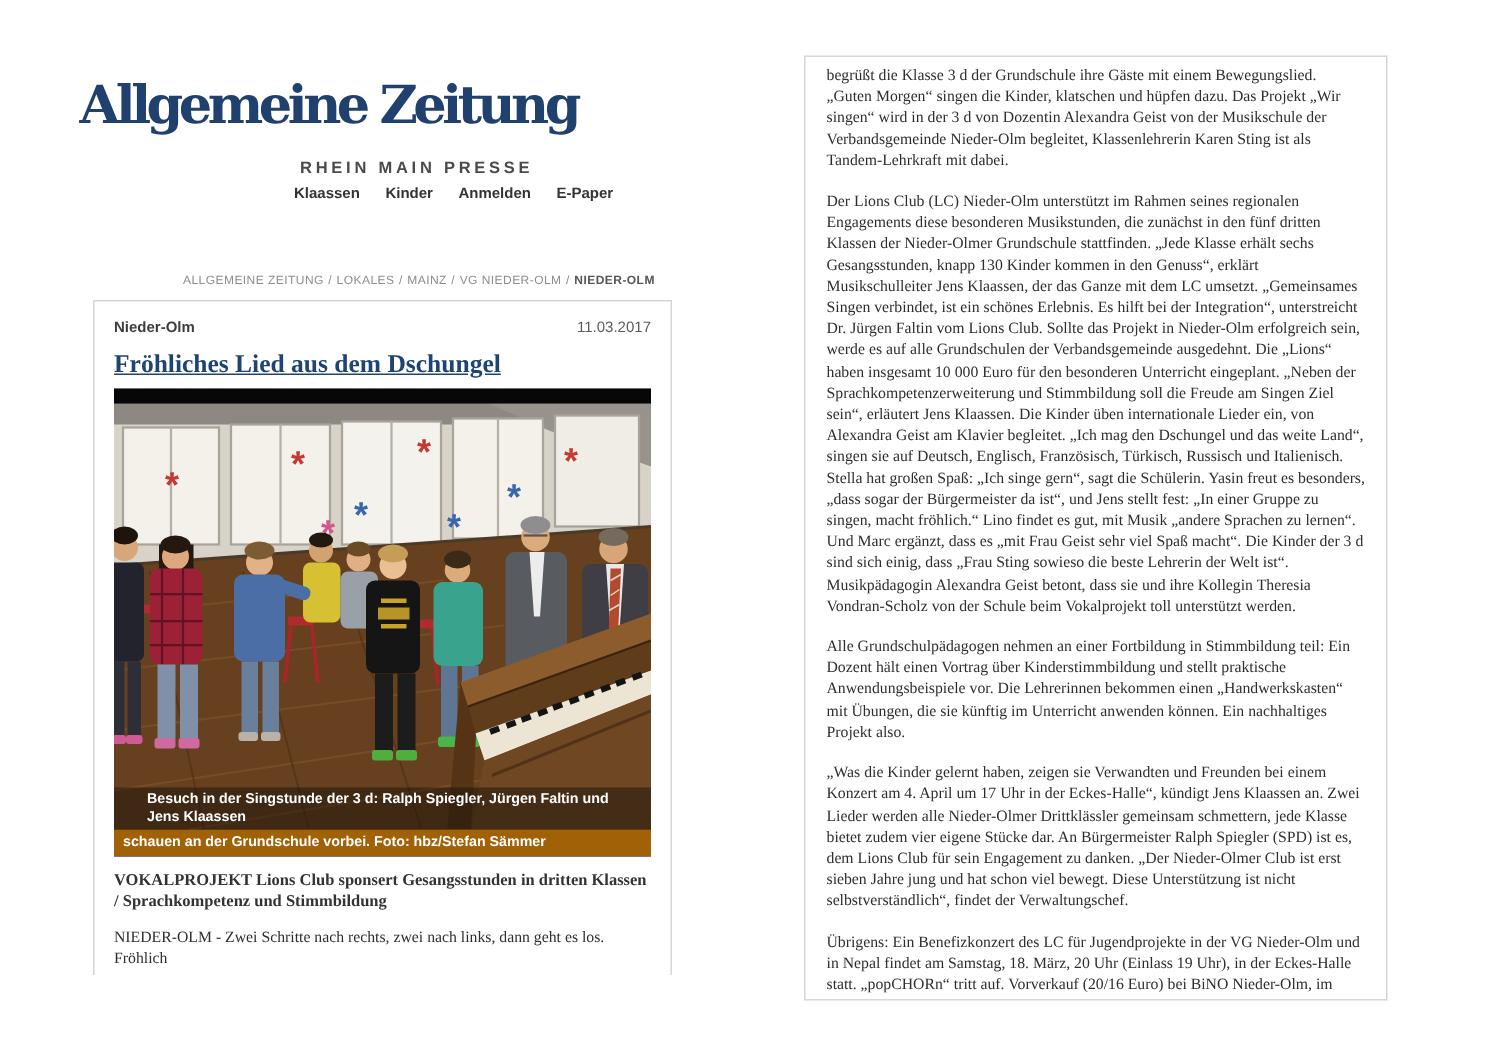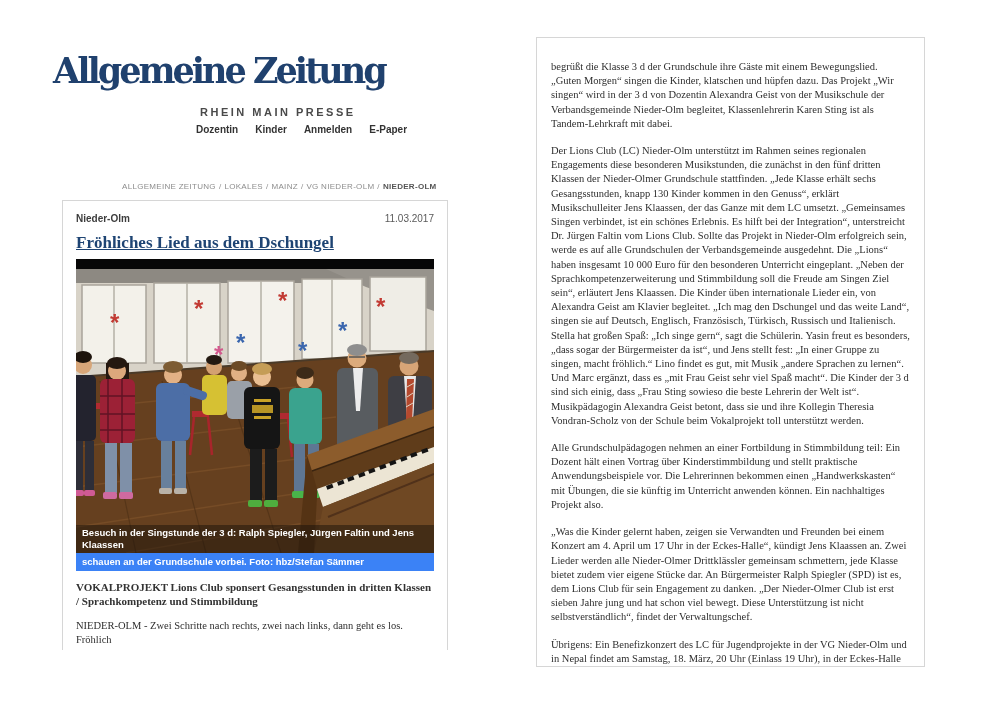--- a/index.html
+++ b/index.html
@@ -24,54 +24,54 @@
   .main-nav span{cursor:pointer;}
   .breadcrumb{position:absolute;left:122px;top:182px;font-size:8px;color:#8d8d8d;
         letter-spacing:.3px;white-space:nowrap;}
   .breadcrumb .sep{margin:0 3px;}
   .breadcrumb .current{font-weight:bold;color:#555;}
 
   
   .card{position:absolute;background:#fff;border:1px solid var(--border-gray);}
   .card-left{left:62px;top:200px;width:386px;height:450px;border-bottom:none;
         padding:12px 13px;overflow:hidden;}
-  .card-right{left:536px;top:37px;width:389px;height:630px;padding:22px 14px;overflow:hidden;}
+  .card-right{left:536px;top:37px;width:389px;height:630px;padding:6px 14px;overflow:hidden;}
 
   .kicker-row{display:flex;justify-content:space-between;align-items:baseline;}
   .kicker{font-size:10px;font-weight:bold;color:#3d3d3d;}
   .date{font-size:10px;color:#5a5a5a;}
   .headline{margin-top:9px;font-family:"Liberation Serif",serif;font-weight:bold;
         font-size:17px;color:var(--headline-navy);text-decoration:underline;}
 
   .photo{position:relative;margin-top:6px;width:358px;height:312px;background:#000;overflow:hidden;}
   .photo svg{display:block;}
   .caption1{position:absolute;left:0;right:0;bottom:18px;background:rgba(25,18,10,.5);
-        color:#fff;font-size:9.5px;font-weight:bold;padding:2px 6px;line-height:12px;}
-  .caption2{position:absolute;left:0;right:0;bottom:0;height:18px;background:#3b82f6;
+        color:#fff;font-size:9.5px;font-weight:bold;padding:2px 22px;line-height:12px;}
+  .caption2{position:absolute;left:0;right:0;bottom:0;height:18px;background:#a16207;
         color:#fff;font-size:9.5px;font-weight:bold;padding:2px 6px;line-height:13px;}
 
   .byline{margin-top:7px;font-size:9.5px;font-style:italic;color:#6b6b6b;}
   .subhead{margin-top:9px;font-family:"Liberation Serif",serif;font-weight:bold;
         font-size:11px;line-height:14px;color:#333;}
   .lead{margin-top:11px;font-family:"Liberation Serif",serif;font-size:10.5px;
         line-height:14px;color:var(--body-text);}
 
   .card-right p{font-family:"Liberation Serif",serif;font-size:10.5px;line-height:14.2px;
         color:var(--body-text);margin-bottom:13px;}
 </style>
 <title>Allgemeine Zeitung</title></head>
 <body>
 
 <div class="page">
 
   <div class="logo">Allgemeine Zeitung</div>
   <div class="tagline">RHEIN MAIN PRESSE</div>
 
   <div class="main-nav">
-    <span>Dozentin</span>
+    <span>Klaassen</span>
     <span>Kinder</span>
     <span>Anmelden</span>
     <span>E-Paper</span>
   </div>
 
   <div class="breadcrumb">
     <span>ALLGEMEINE ZEITUNG</span><span class="sep">/</span><span>LOKALES</span><span class="sep">/</span><span>MAINZ</span><span class="sep">/</span><span>VG NIEDER-OLM</span><span class="sep">/</span><span class="current">NIEDER-OLM</span>
   </div>
 
   <div class="card card-left">

